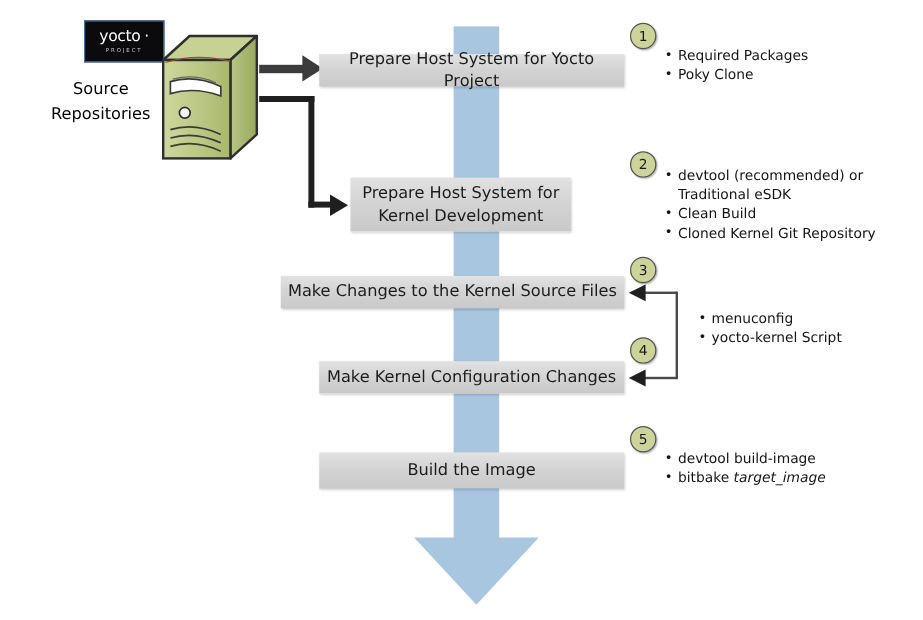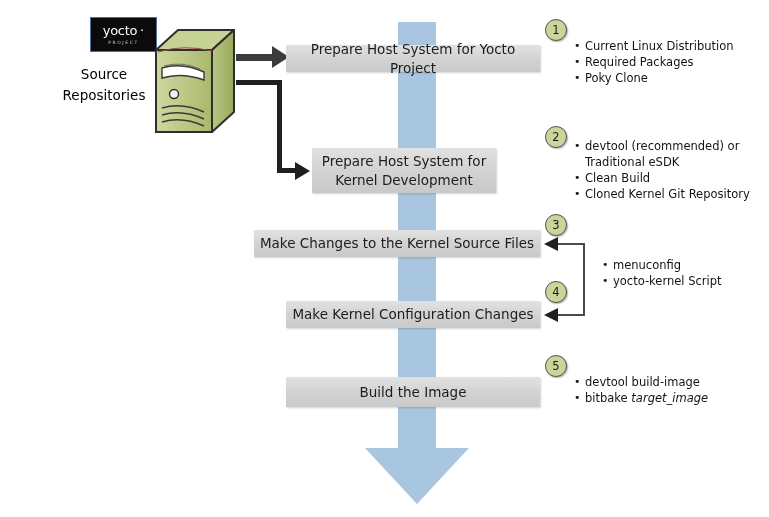--- a/index.html
+++ b/index.html
@@ -11,21 +11,21 @@
     font-family: "DejaVu Sans", "Liberation Sans", sans-serif;
     color: #1a1a1a;
   }
   #canvas {
     position: relative;
     width: 769px;
     height: 517px;
     background: #ffffff;
     overflow: hidden;
   }
-  .abs { position: absolute; margin-left: 20px; }
+  .abs { position: absolute; }
 
   
   .flow-shaft {
     left: 378px;
     top: 22px;
     width: 38px;
     height: 434px;
     background: #a9c6e0;
   }
   .flow-head {
@@ -273,21 +273,20 @@
   <div class="abs pbox" id="box-4">Make Kernel Configuration Changes</div>
   <div class="abs pbox" id="box-5">Build the Image</div>
 
   <div class="abs num-circle" id="circle-1">1</div>
   <div class="abs num-circle" id="circle-2">2</div>
   <div class="abs num-circle" id="circle-3">3</div>
   <div class="abs num-circle" id="circle-4">4</div>
   <div class="abs num-circle" id="circle-5">5</div>
 
   <div class="abs bullets" id="list-1">
-      <div class="bl">Current Linux Distribution</div>
       <div class="bl">Required Packages</div>
       <div class="bl">Poky Clone</div>
     </div>
   <div class="abs bullets" id="list-2">
       <div class="bl">devtool (recommended) or Traditional eSDK</div>
       <div class="bl">Clean Build</div>
       <div class="bl">Cloned Kernel Git Repository</div>
     </div>
   <div class="abs bullets" id="list-3">
       <div class="bl">menuconfig</div>

